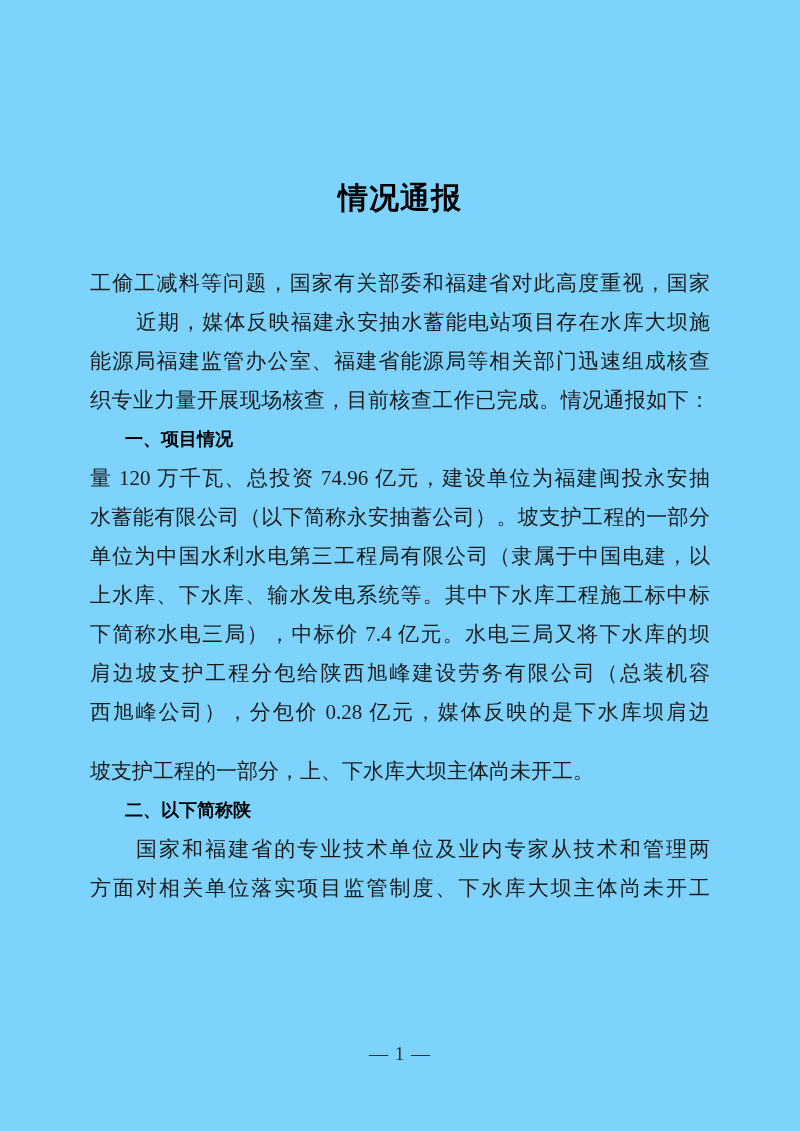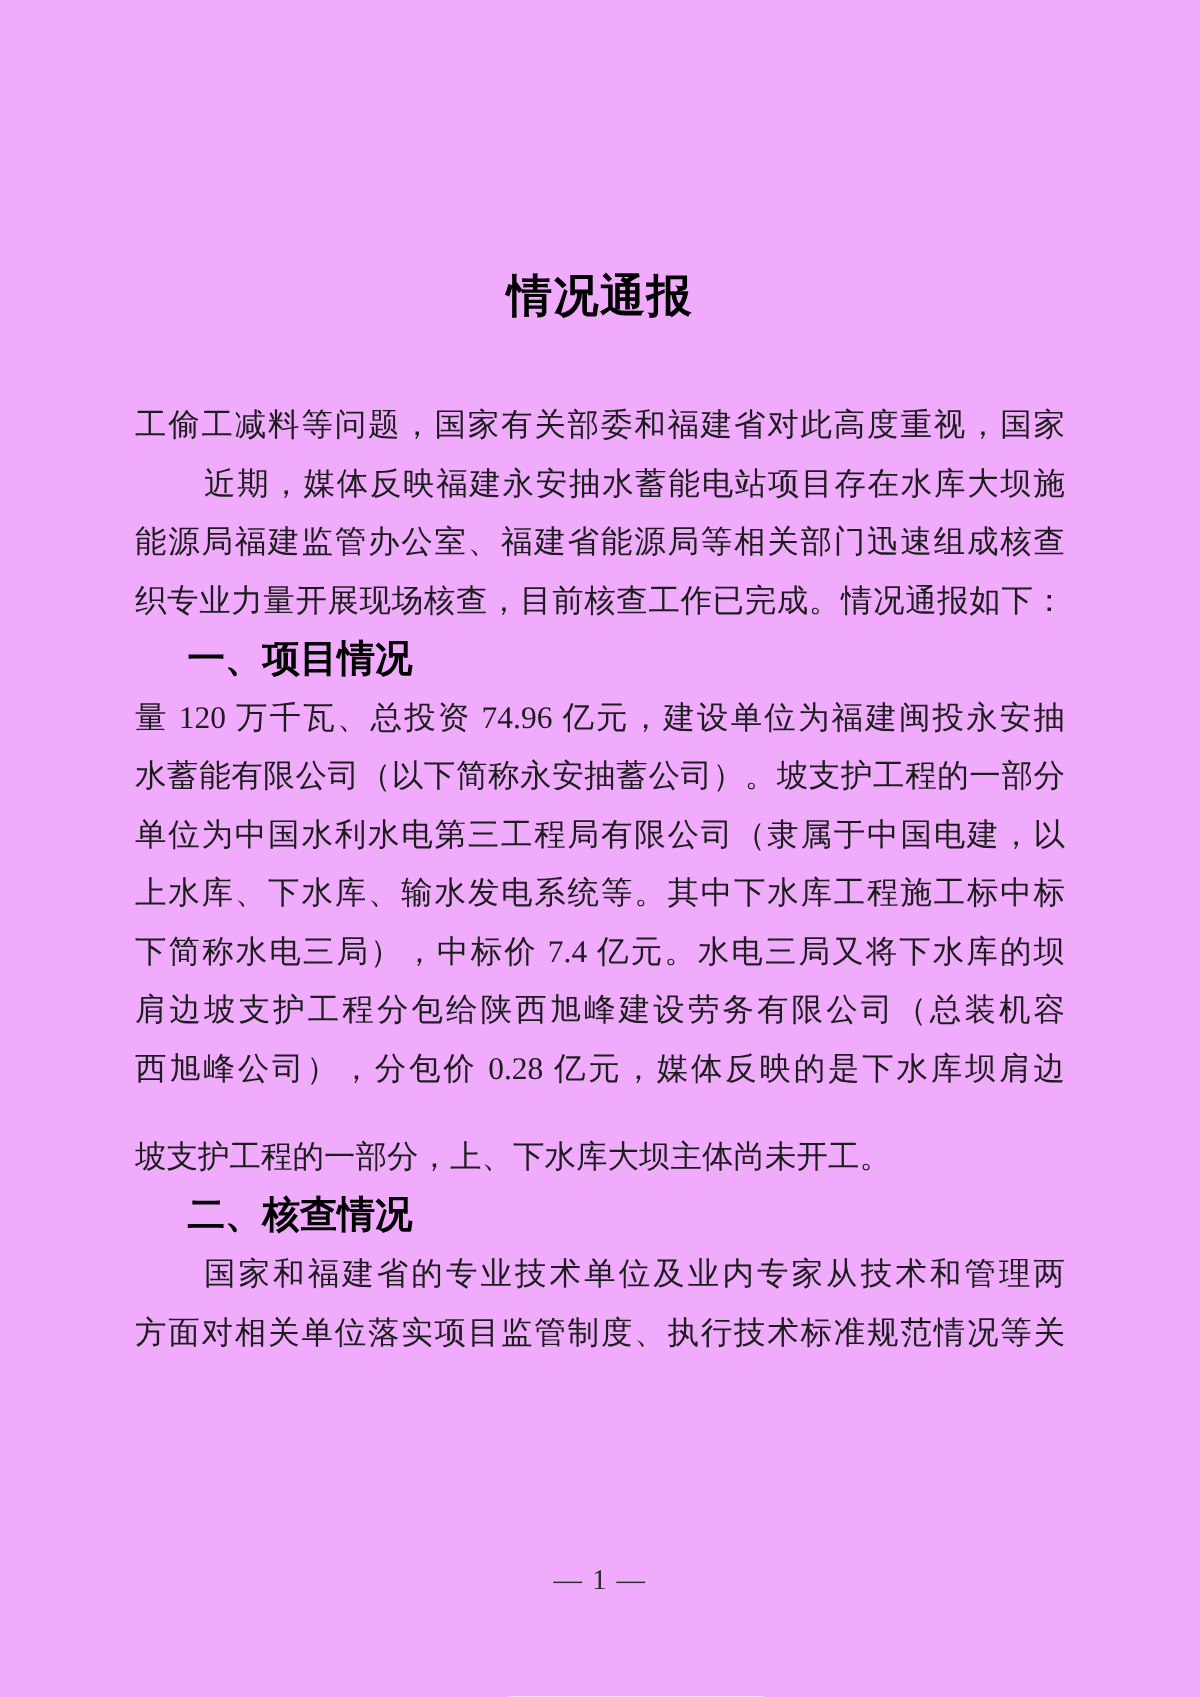--- a/index.html
+++ b/index.html
@@ -4,21 +4,21 @@
 <style>
   html, body {
     margin: 0;
     padding: 0;
     background: #ffffff;
   }
   .page {
     position: relative;
     width: 800px;
     height: 1131px;
-    background: #f0abfc;
+    background: #7dd3fc;
     overflow: hidden;
     font-family: "Liberation Serif", "DejaVu Serif", serif;
     color: #1c1c1c;
   }
   .doc-title {
     position: absolute;
     top: 178px;
     left: 90px;
     width: 620px;
     text-align: center;
@@ -46,21 +46,21 @@
   .line.indent {
     padding-left: 46px;
   }
   .line.short {
     text-align-last: left;
     margin-top: 20px;
   }
   .line.heading {
     font-family: "Liberation Sans", "DejaVu Sans", sans-serif;
     font-weight: 700;
-    font-size: 25px;
+    font-size: 18px;
     padding-left: 35px;
     text-align: center;
     text-align-last: left;
     color: #000000;
   }
   .page-number {
     position: absolute;
     top: 1042px;
     left: 0;
     width: 800px;
@@ -85,20 +85,20 @@
     <div class="line">织专业力量开展现场核查，目前核查工作已完成。情况通报如下：</div>
     <div class="line heading">一、项目情况</div>
     <div class="line">量 120 万千瓦、总投资 74.96 亿元，建设单位为福建闽投永安抽</div>
     <div class="line">水蓄能有限公司（以下简称永安抽蓄公司）。坡支护工程的一部分</div>
     <div class="line">单位为中国水利水电第三工程局有限公司（隶属于中国电建，以</div>
     <div class="line">上水库、下水库、输水发电系统等。其中下水库工程施工标中标</div>
     <div class="line">下简称水电三局），中标价 7.4 亿元。水电三局又将下水库的坝</div>
     <div class="line">肩边坡支护工程分包给陕西旭峰建设劳务有限公司（总装机容</div>
     <div class="line">西旭峰公司），分包价 0.28 亿元，媒体反映的是下水库坝肩边</div>
     <div class="line short">坡支护工程的一部分，上、下水库大坝主体尚未开工。</div>
-    <div class="line heading">二、核查情况</div>
+    <div class="line heading">二、以下简称陕</div>
     <div class="line indent">国家和福建省的专业技术单位及业内专家从技术和管理两</div>
-    <div class="line">方面对相关单位落实项目监管制度、执行技术标准规范情况等关</div>
+    <div class="line">方面对相关单位落实项目监管制度、下水库大坝主体尚未开工</div>
   </div>
 
   <div class="page-number">— 1 —</div>
 
 </div>
 
 </body></html>

